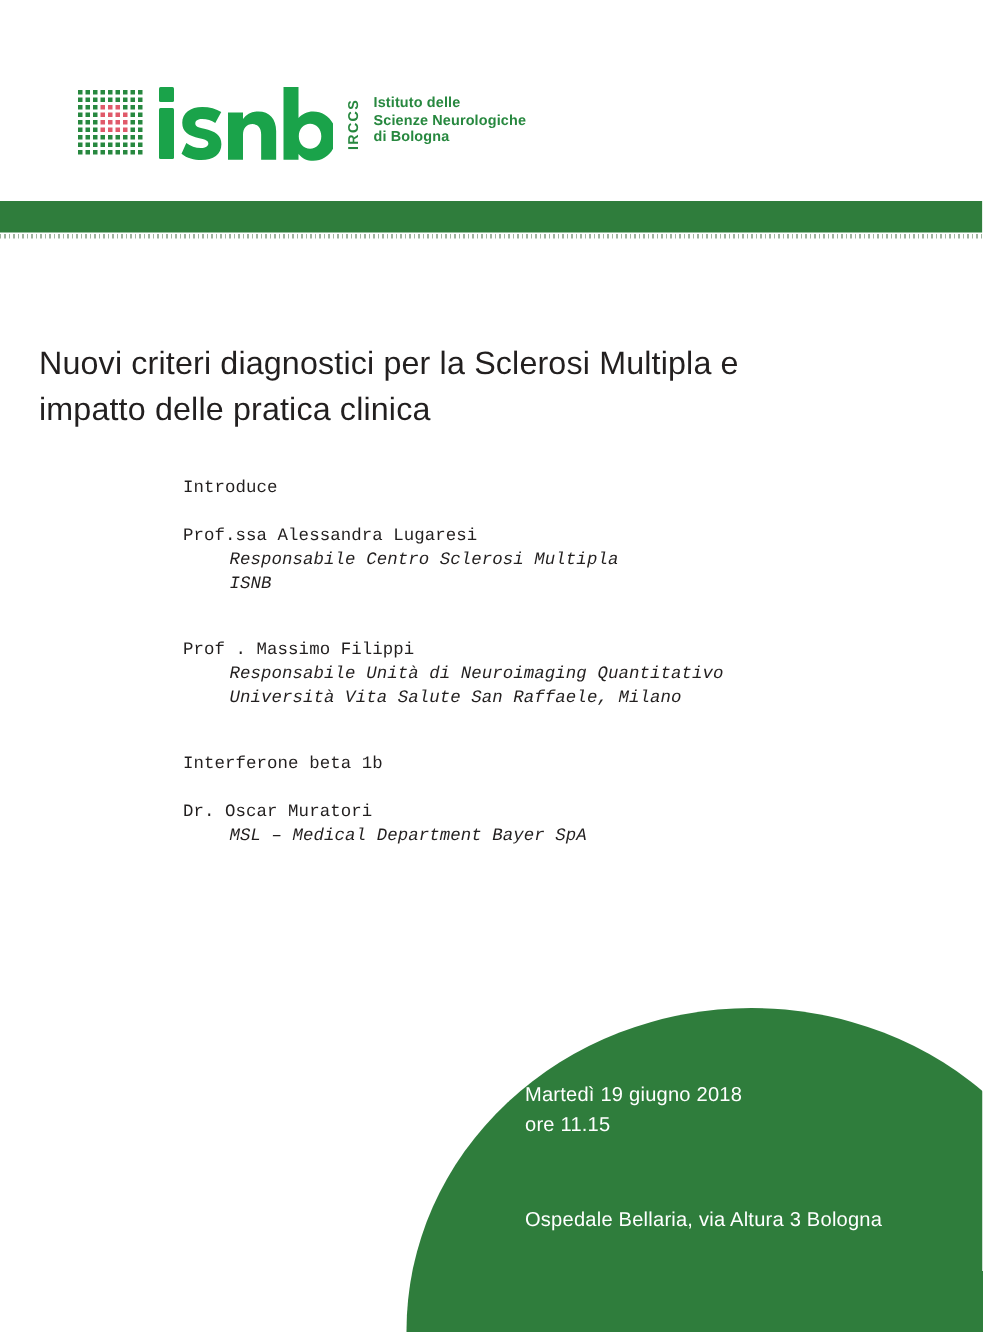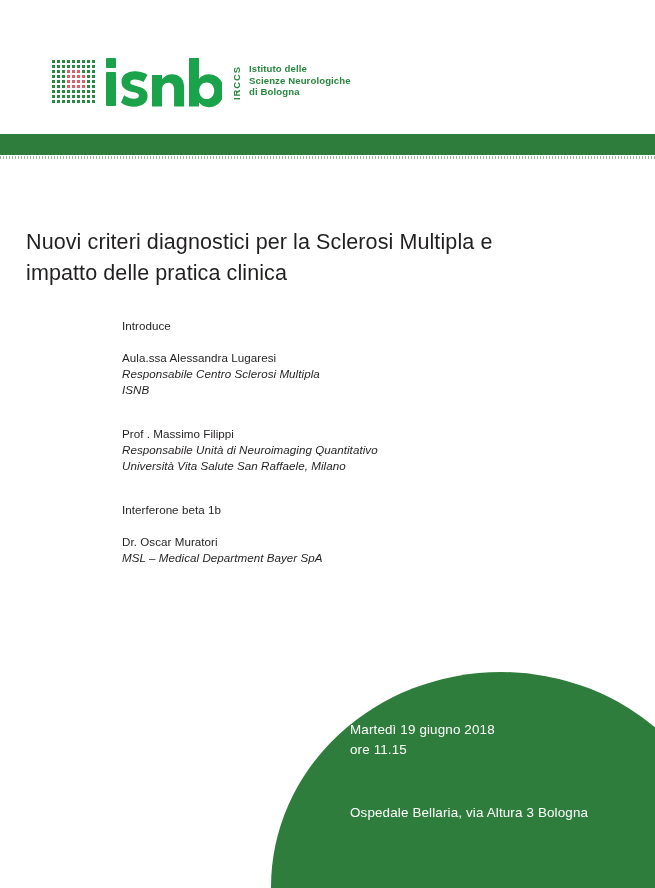--- a/index.html
+++ b/index.html
@@ -106,21 +106,21 @@
     letter-spacing: 0.1px;
   }
 
   
   .program {
     position: absolute;
     left: 122px;
     top: 318px;
     width: 450px;
   }
-  .block { margin-bottom: 28px; }
+  .block { margin-bottom: 28px; font-family: Liberation Mono, monospace; }
   .block:last-child { margin-bottom: 0; }
 
   .block-heading {
     font-size: 11.6px;
     line-height: 16px;
     color: #221f1f;
     margin-bottom: 16px;
     letter-spacing: 0.05px;
   }
   .person-name {
@@ -128,20 +128,21 @@
     line-height: 16px;
     color: #221f1f;
     letter-spacing: 0.05px;
   }
   .person-role {
     font-size: 11.6px;
     line-height: 16px;
     color: #221f1f;
     font-style: italic;
     letter-spacing: 0.05px;
+    margin-left: 31px;
   }
 
   
   .oval {
     position: absolute;
     left: 271px;
     top: 672px;
     width: 460px;
     height: 430px;
     background: #2f7d3c;
@@ -291,21 +292,21 @@
 
   <h1 class="title">
     <span style="display: block;">Nuovi criteri diagnostici per la Sclerosi Multipla e</span>
     <span style="display: block;">impatto delle pratica clinica</span>
   </h1>
 
   <div class="program">
 
     <div class="block">
       <div class="block-heading">Introduce</div>
-      <div class="person-name">Aula.ssa Alessandra Lugaresi</div>
+      <div class="person-name">Prof.ssa Alessandra Lugaresi</div>
       <div class="person-role">Responsabile Centro Sclerosi Multipla</div>
       <div class="person-role">ISNB</div>
     </div>
 
     <div class="block">
       <div class="person-name">Prof . Massimo Filippi</div>
       <div class="person-role">Responsabile Unità di Neuroimaging Quantitativo</div>
       <div class="person-role">Università Vita Salute San Raffaele,  Milano</div>
     </div>
 

